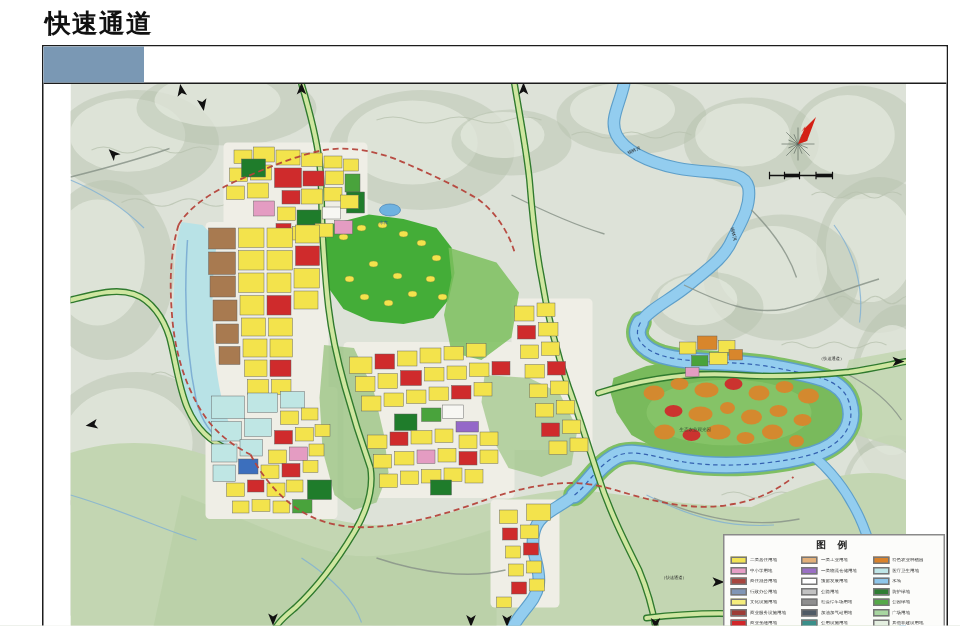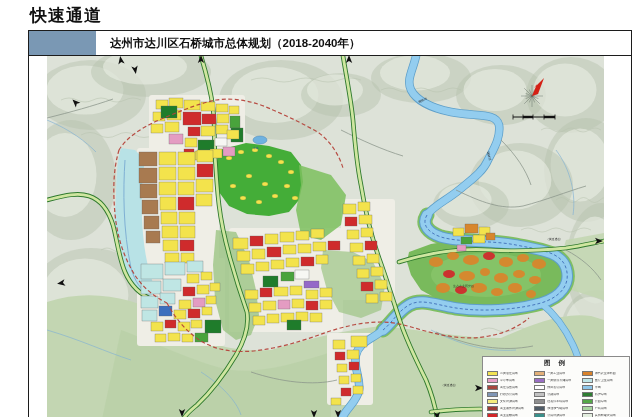--- a/index.html
+++ b/index.html
@@ -52,21 +52,20 @@
   }
 </style>
 </head>
 <body>
 
 <div class="page-title">快速通道</div>
 
 <div class="sheet">
   <div class="sheet-header">
     <div class="header-accent" style="background: rgb(122, 152, 180);"></div>
-    <div class="header-title-left">达州市达川区石桥城市总体规划（2018-2040年）</div>
   </div>
   <div class="map-wrap">
     <svg id="map" width="602" height="368" viewBox="28 56 602 368">
         <defs>
           <clipPath id="mapclip">
             <rect x="46" y="56" width="557" height="368"></rect>
           </clipPath>
         </defs>
         <g clip-path="url(#mapclip)">
           <g>

